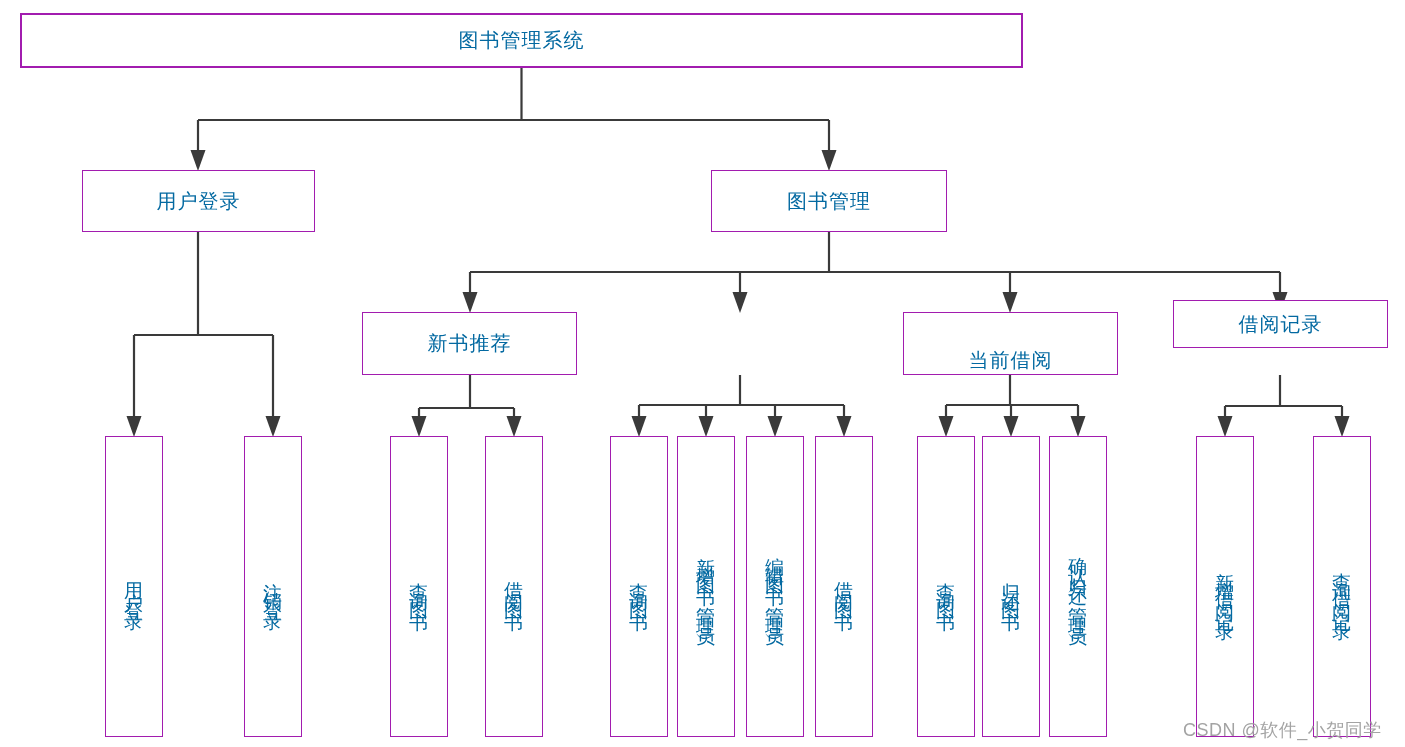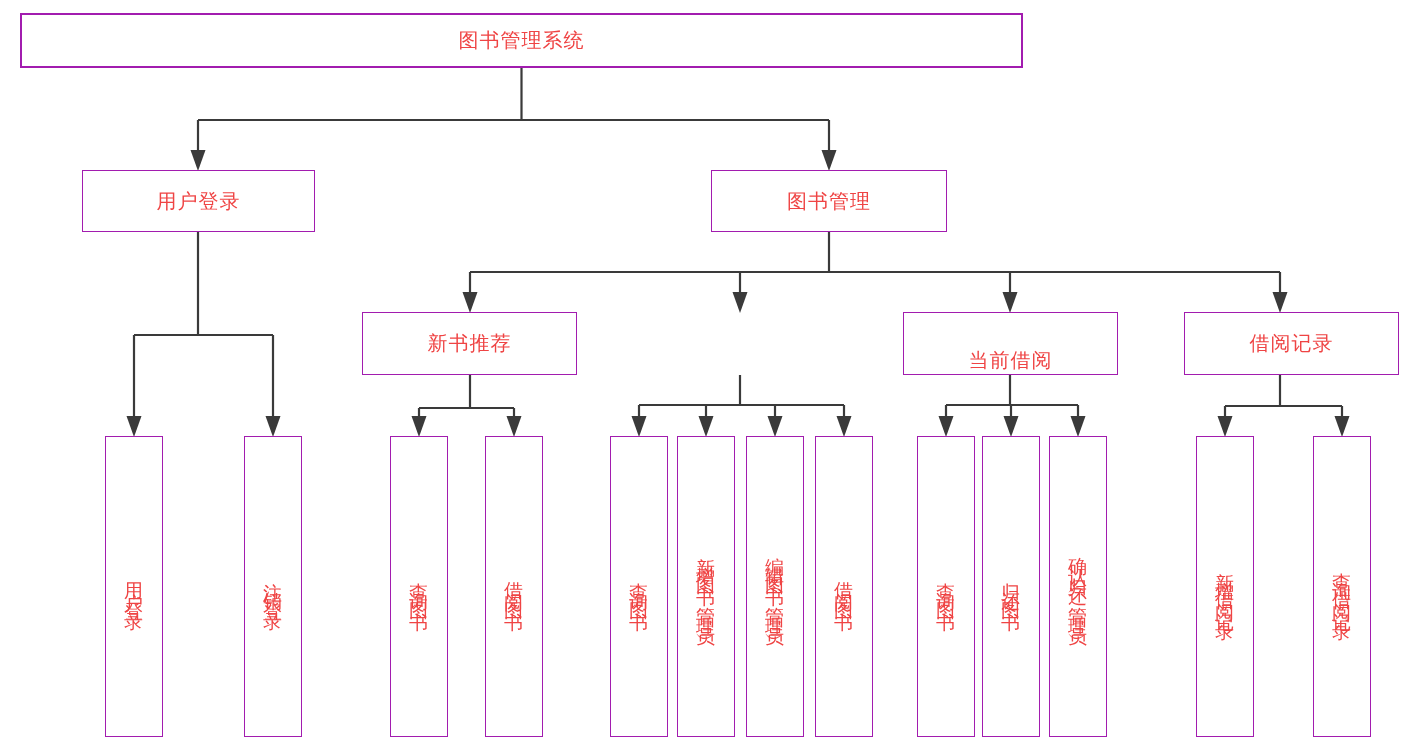--- a/index.html
+++ b/index.html
@@ -21,21 +21,21 @@
     top: 0;
   }
   .box {
     position: absolute;
     box-sizing: border-box;
     background: #ffffff;
     border: 1px solid #a21caf;
     display: flex;
     align-items: center;
     justify-content: center;
-    color: #ef4444;
+    color: #0369a1;
     font-family: Liberation Serif, serif;
   }
   .box.root {
     border-width: 2px;
   }
   .box.h {
     font-size: 20px;
     letter-spacing: 1px;
     white-space: nowrap;
   }
@@ -108,21 +108,21 @@
   <div class="box h" style="left:362px; top:312px; width:215px; height:63px;">
     <span>新书推荐</span>
   </div>
 
   <div class="box h" style="left:711px; top:170px; width:236px; height:62px;">
     <span>图书管理</span>
   </div>
   <div class="box h" style="left:903px; top:312px; width:215px; height:63px;align-items:flex-end;">
     <span>当前借阅</span>
   </div>
-  <div class="box h" style="left:1173px; top:312px; width:215px; height:63px;margin-left:11px;">
+  <div class="box h" style="left:1173px; top:300px; width:215px; height:48px;">
     <span>借阅记录</span>
   </div>
 
   <div class="box v" style="left:105px; top:436px; width:58px; height:301px;">
     <span class="vtext">用户登录</span>
   </div>
   <div class="box v" style="left:244px; top:436px; width:58px; height:301px;">
     <span class="vtext">注销登录</span>
   </div>
 
@@ -156,14 +156,15 @@
     <span class="vtext">确认归还（管理员）</span>
   </div>
 
   <div class="box v" style="left:1196px; top:436px; width:58px; height:301px;">
     <span class="vtext">新增借阅记录</span>
   </div>
   <div class="box v" style="left:1313px; top:436px; width:58px; height:301px;">
     <span class="vtext">查询借阅记录</span>
   </div>
 
+  <div class="watermark">CSDN @软件_小贺同学</div>
 
 </div>
 
 </body></html>

